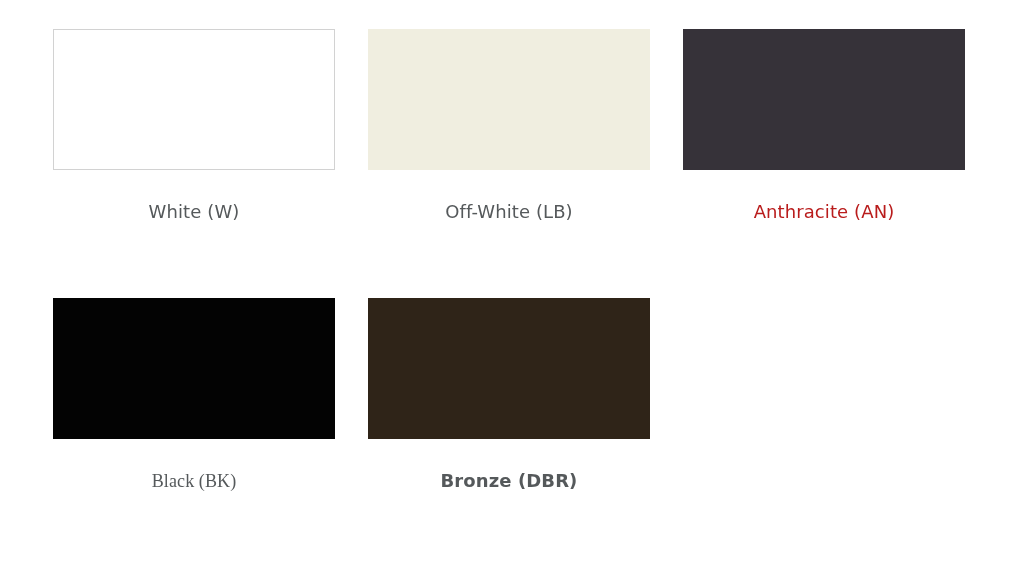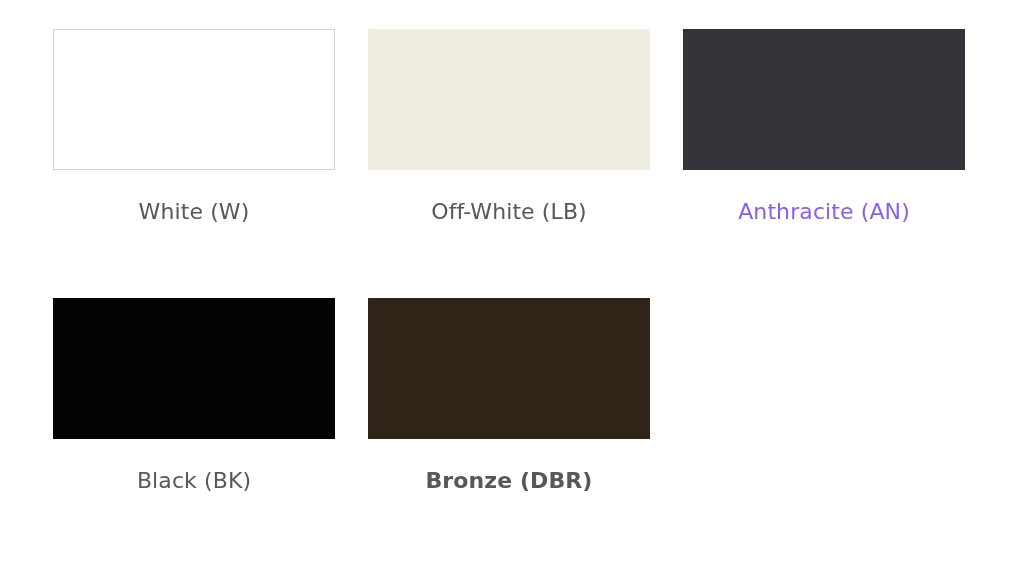--- a/index.html
+++ b/index.html
@@ -42,21 +42,21 @@
     box-sizing: border-box;
     flex: 0 0 auto;
   }
 
   .swatch-chip.bordered {
     border: 1px solid #d2d2d2;
   }
 
   .swatch-label {
     margin-top: 22px;
-    font-size: 22px;
+    font-size: 18px;
     line-height: 40px;
     color: #55595b;
     text-align: center;
     letter-spacing: 0.1px;
     white-space: pre-line;
     font-weight: 400;
   }
 </style>
 </head>
 <body style="background-color: rgb(255, 255, 255);">
@@ -69,26 +69,26 @@
   </div>
 
   <div class="swatch-cell">
     <div class="swatch-chip" style="background-color: rgb(240, 238, 224);"></div>
     <div class="swatch-label" style="color: rgb(85, 89, 91);">Off-White (LB)</div>
   </div>
 
 
   <div class="swatch-cell">
     <div class="swatch-chip" style="background-color: rgb(54, 50, 57);"></div>
-    <div class="swatch-label" style="color: #8b5cf6;">Anthracite (AN)</div>
+    <div class="swatch-label" style="color: #b91c1c;">Anthracite (AN)</div>
   </div>
 
   <div class="swatch-cell">
     <div class="swatch-chip" style="background-color: rgb(3, 3, 3);"></div>
-    <div class="swatch-label" style="color: rgb(85, 89, 91);">Black (BK)</div>
+    <div class="swatch-label" style="color: rgb(85, 89, 91); font-family: Liberation Serif, serif;">Black (BK)</div>
   </div>
 
   <div class="swatch-cell">
     <div class="swatch-chip" style="background-color: rgb(47, 36, 24);"></div>
     <div class="swatch-label" style="color: rgb(85, 89, 91); font-weight: bold;">Bronze (DBR)</div>
   </div>
 
 </div>
 
 </body></html>

